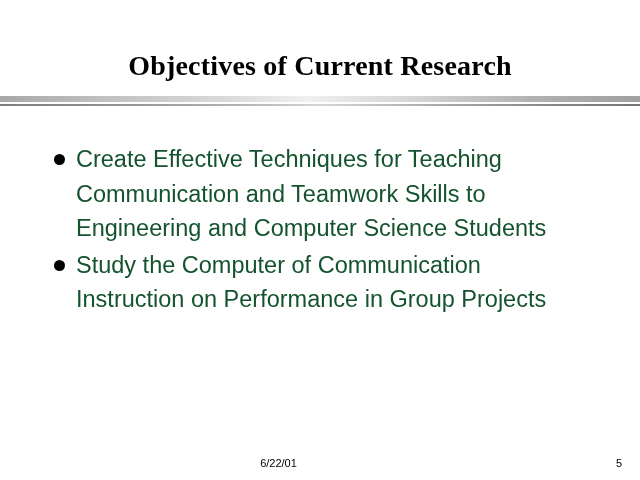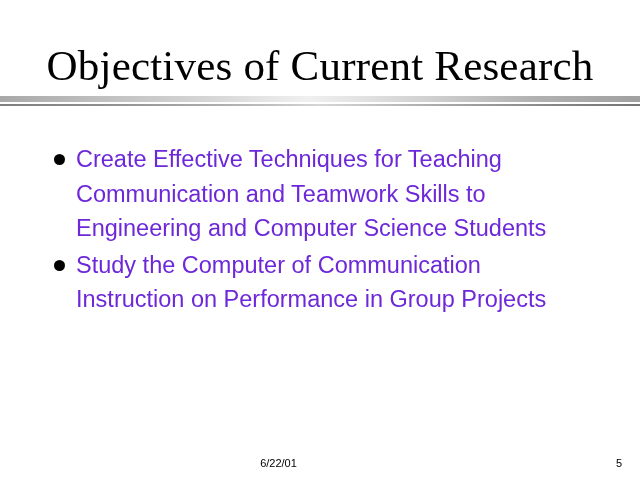--- a/index.html
+++ b/index.html
@@ -23,24 +23,24 @@
   
   .title-area {
     position: absolute;
     left: 0;
     top: 46px;
     width: 640px;
     text-align: center;
   }
   .slide-title {
     font-family: "Liberation Serif", "DejaVu Serif", serif;
-    font-size: 43px;
+    font-size: 28px;
     line-height: 40px;
     color: #000000;
-    font-weight: normal;
+    font-weight: bold;
     letter-spacing: 0.2px;
     white-space: nowrap;
   }
 
   
   .divider {
     position: absolute;
     left: 0;
     top: 96px;
     width: 640px;
@@ -85,21 +85,21 @@
     left: 52px;
     top: 142px;
     width: 520px;
   }
   .bullet-item {
     position: relative;
     padding-left: 24px;
     margin-bottom: 2px;
     font-size: 23.5px;
     line-height: 34.5px;
-    color: #6d28d9;
+    color: #14532d;
   }
   .bullet-marker {
     position: absolute;
     left: 2px;
     top: 12px;
     width: 11px;
     height: 11px;
     border-radius: 50%;
     background: #000000;
   }

